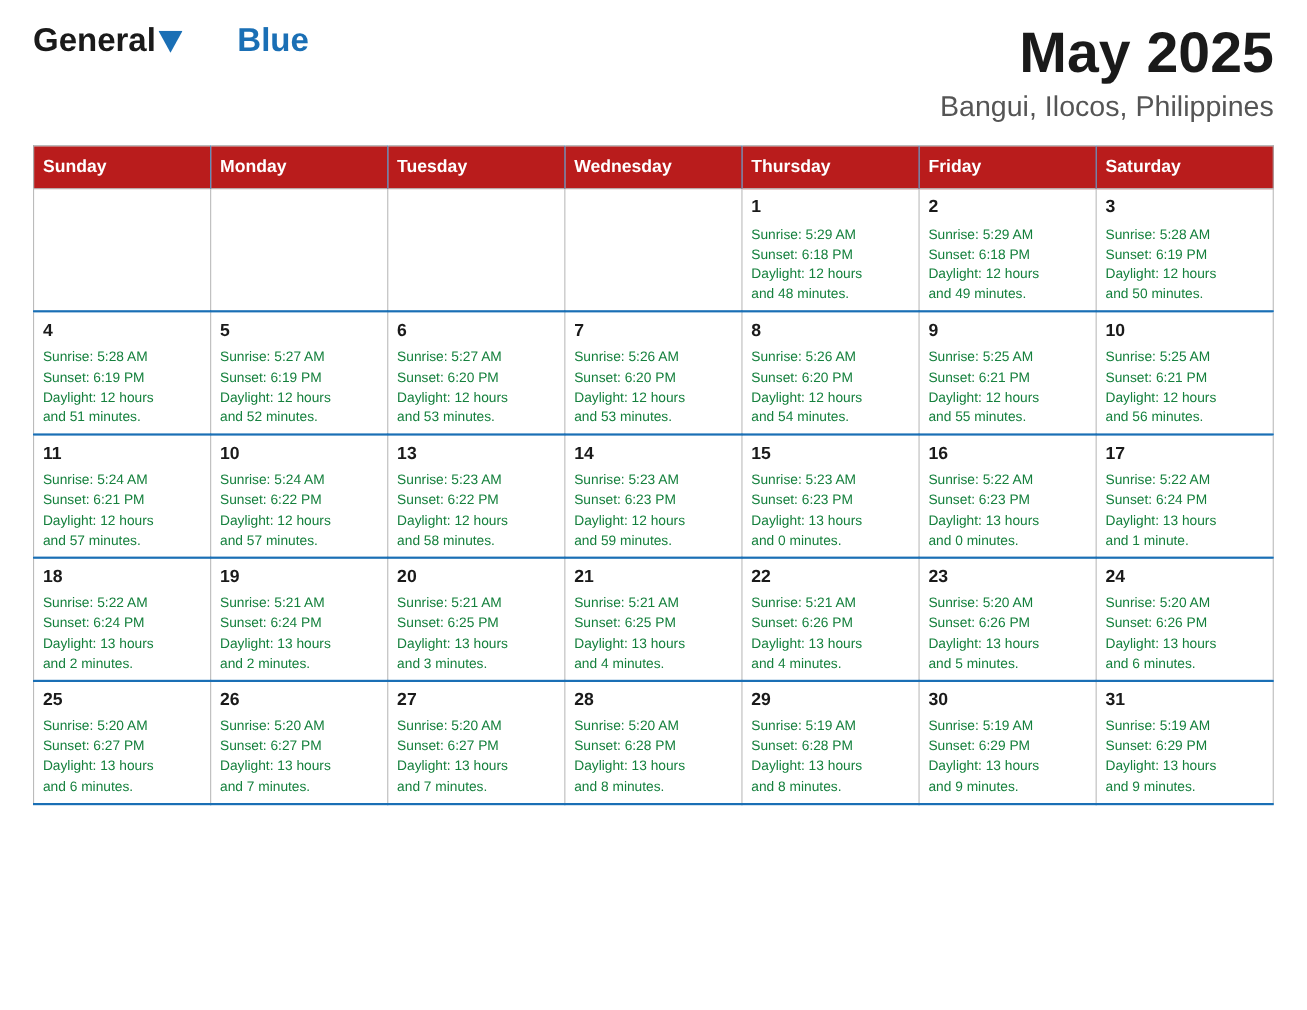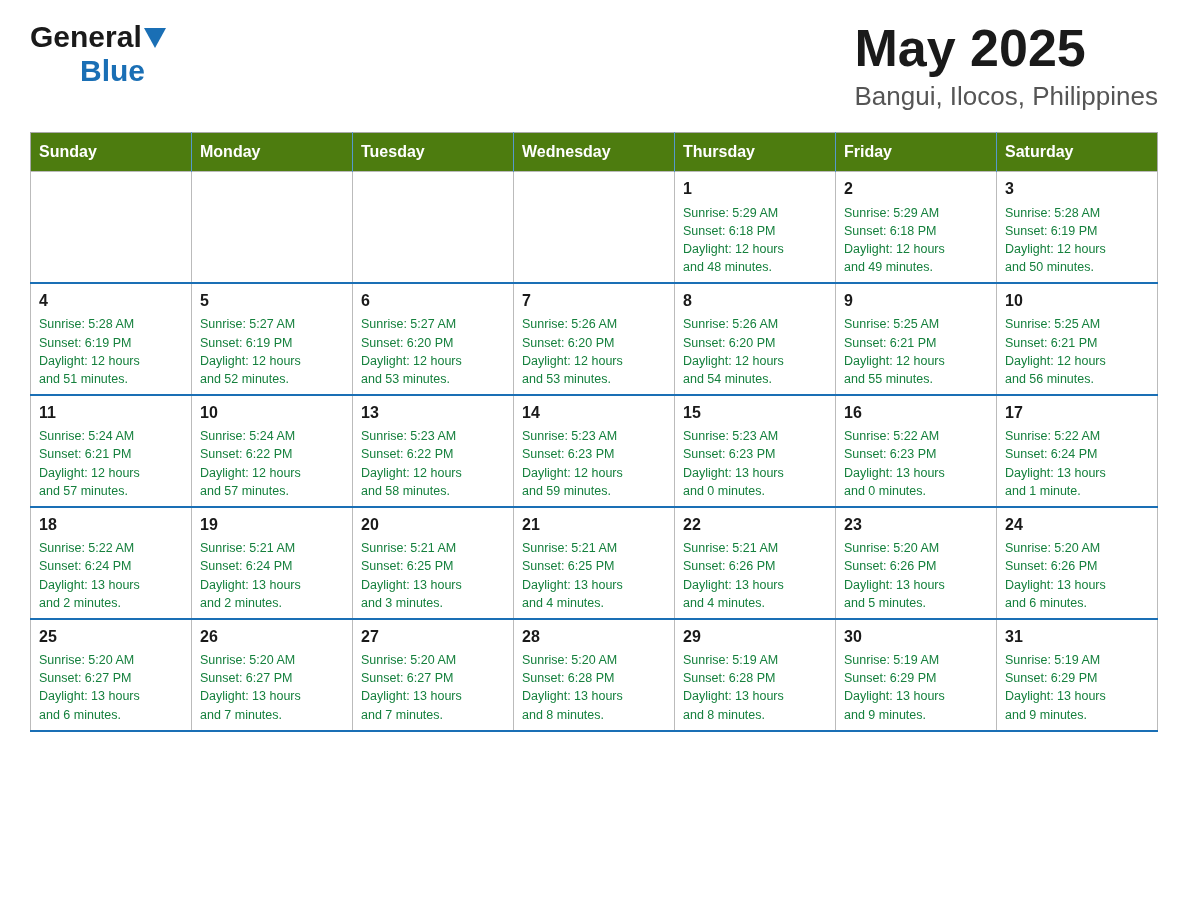--- a/index.html
+++ b/index.html
@@ -11,39 +11,40 @@
       min-height: 918px;
       padding: 20px 30px;
     }
     .header-area {
       display: flex;
       justify-content: space-between;
       align-items: flex-start;
       margin-bottom: 20px;
     }
     .title-area {
+      text-align: right;
     }
     .month-year {
       font-size: 52px;
       font-weight: bold;
       color: #1a1a1a;
       line-height: 1.1;
     }
     .location {
       font-size: 26px;
       color: #555;
       margin-top: 4px;
     }
     .calendar {
       width: 100%;
       border-collapse: collapse;
       border: 1px solid #aaa;
     }
     .calendar thead tr th {
-      background-color: #4d7c0f;
+      background-color: #b91c1c;
       color: #fff;
       font-size: 16px;
       font-weight: bold;
       padding: 10px 8px;
       text-align: left;
       border-right: 1px solid #5599cc;
     }
     .calendar thead tr th:last-child {
       border-right: none;
     }
@@ -70,21 +71,21 @@
       line-height: 1.45;
     }
     .empty-cell {
       background: #fff;
     }
     .calendar tbody tr {
       border-bottom: 2px solid #1a6fb5;
     }
     .logo-wrapper {
       display: flex;
-      flex-direction: column;
+      flex-direction: row;
     }
     .logo-line1 {
       display: flex;
       align-items: center;
     }
     .logo-line2 {
       display: flex;
       align-items: center;
       padding-left: 2px;
       margin-left: 44px;

